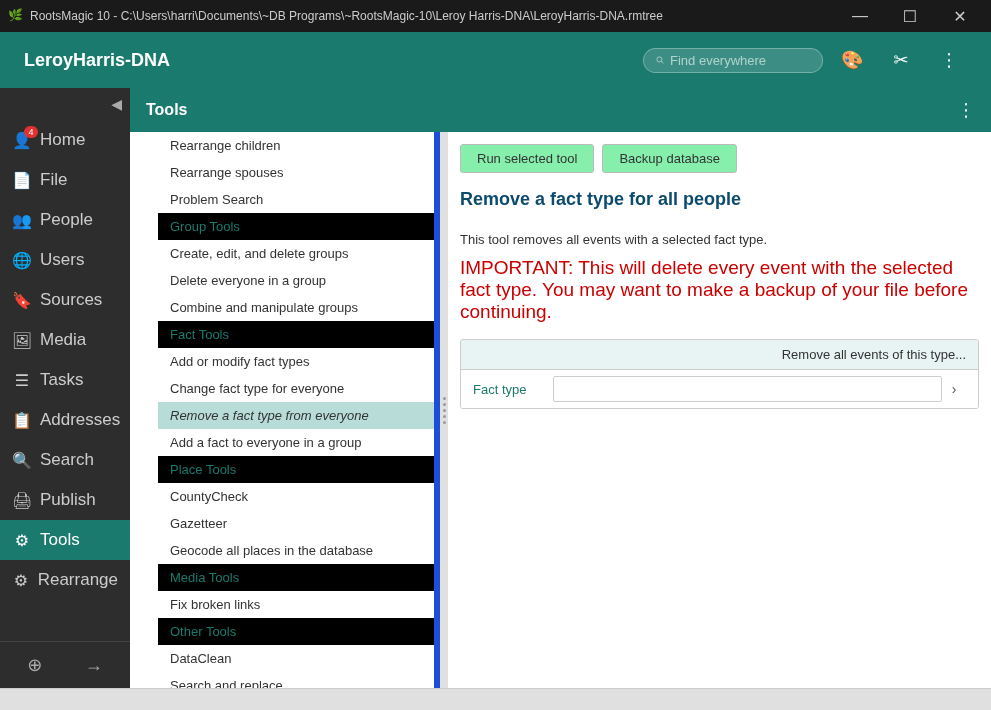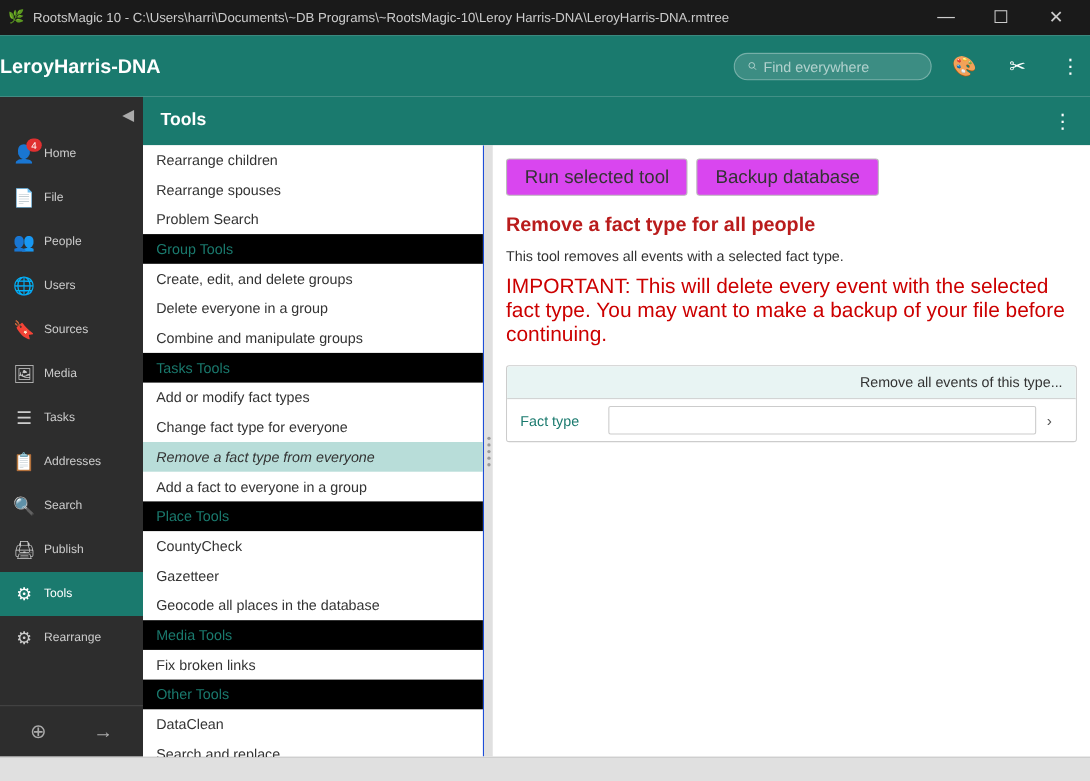--- a/index.html
+++ b/index.html
@@ -27,21 +27,21 @@
 
     
     .app { display: flex; flex-direction: column; height: 678px; }
 
     
     .header {
       height: 56px;
       background: #1a7a6e;
       display: flex;
       align-items: center;
-      padding: 0 0;
+      padding: 0 24px;
       gap: 12px;
     }
     .header-title { color: white; font-size: 18px; font-weight: 600; flex: 1; }
     .search-box {
       background: rgba(255,255,255,0.15);
       border: 1px solid rgba(255,255,255,0.3);
       border-radius: 16px;
       display: flex;
       align-items: center;
       padding: 4px 12px;
@@ -95,21 +95,21 @@
       align-items: center;
       gap: 8px;
       padding: 10px 12px;
       color: #ccc;
       cursor: pointer;
       position: relative;
       font-size: 13px;
     }
     .nav-item.active { background: #1a7a6e; color: white; }
     .nav-item .nav-icon { font-size: 16px; width: 20px; text-align: center; }
-    .nav-item .nav-label { font-size: 11px; }
+    .nav-item .nav-label { font-size: 17px; }
     .nav-badge {
       position: absolute;
       top: 6px; left: 24px;
       background: #e03030;
       color: white;
       font-size: 9px;
       border-radius: 8px;
       padding: 1px 4px;
       min-width: 14px;
       text-align: center;
@@ -147,21 +147,22 @@
 
     
     .panels { display: flex; flex: 1; overflow: hidden; }
 
     
     .tools-panel {
       width: 310px;
       background: white;
       display: flex;
       flex-direction: column;
-      border-right: 1px solid #1d4ed8;
+      border-right: 6px solid #1d4ed8;
+      padding-left: 28px;
     }
     .tool-item {
       padding: 6px 12px;
       cursor: pointer;
       color: #333;
       border-bottom: none;
     }
     .tool-item.selected { background: #b8ddd9; font-style: italic; }
     .tool-category {
       padding: 6px 12px;
@@ -196,33 +197,33 @@
       padding: 12px;
       overflow-y: auto;
     }
     .tool-buttons {
       display: flex;
       gap: 8px;
       margin-bottom: 16px;
     }
     .tool-btn {
       padding: 6px 16px;
-      background: #d946ef;
+      background: #86efac;
       border: 1px solid #bbb;
       border-radius: 3px;
       cursor: pointer;
-      font-size: 17px;
+      font-size: 13px;
       color: #333;
     }
 
     .tool-title {
-      color: #b91c1c;
+      color: #0c4a6e;
       font-size: 18px;
       font-weight: 600;
-      margin-bottom: 10px;
+      margin-bottom: 22px;
     }
     .tool-desc {
       color: #333;
       margin-bottom: 10px;
       font-size: 13px;
     }
     .tool-warning {
       color: #cc0000;
       font-size: 19px;
       margin-bottom: 16px;
@@ -384,21 +385,21 @@
         <div class="tools-panel">
           <div class="tools-list-container">
             <div class="tools-list-inner">
               <div class="tool-item">Rearrange children</div>
               <div class="tool-item">Rearrange spouses</div>
               <div class="tool-item">Problem Search</div>
               <div class="tool-category">Group Tools</div>
               <div class="tool-item">Create, edit, and delete groups</div>
               <div class="tool-item">Delete everyone in a group</div>
               <div class="tool-item">Combine and manipulate groups</div>
-              <div class="tool-category">Tasks Tools</div>
+              <div class="tool-category">Fact Tools</div>
               <div class="tool-item">Add or modify fact types</div>
               <div class="tool-item">Change fact type for everyone</div>
               <div class="tool-item selected">Remove a fact type from everyone</div>
               <div class="tool-item">Add a fact to everyone in a group</div>
               <div class="tool-category">Place Tools</div>
               <div class="tool-item">CountyCheck</div>
               <div class="tool-item">Gazetteer</div>
               <div class="tool-item">Geocode all places in the database</div>
               <div class="tool-category">Media Tools</div>
               <div class="tool-item">Fix broken links</div>

